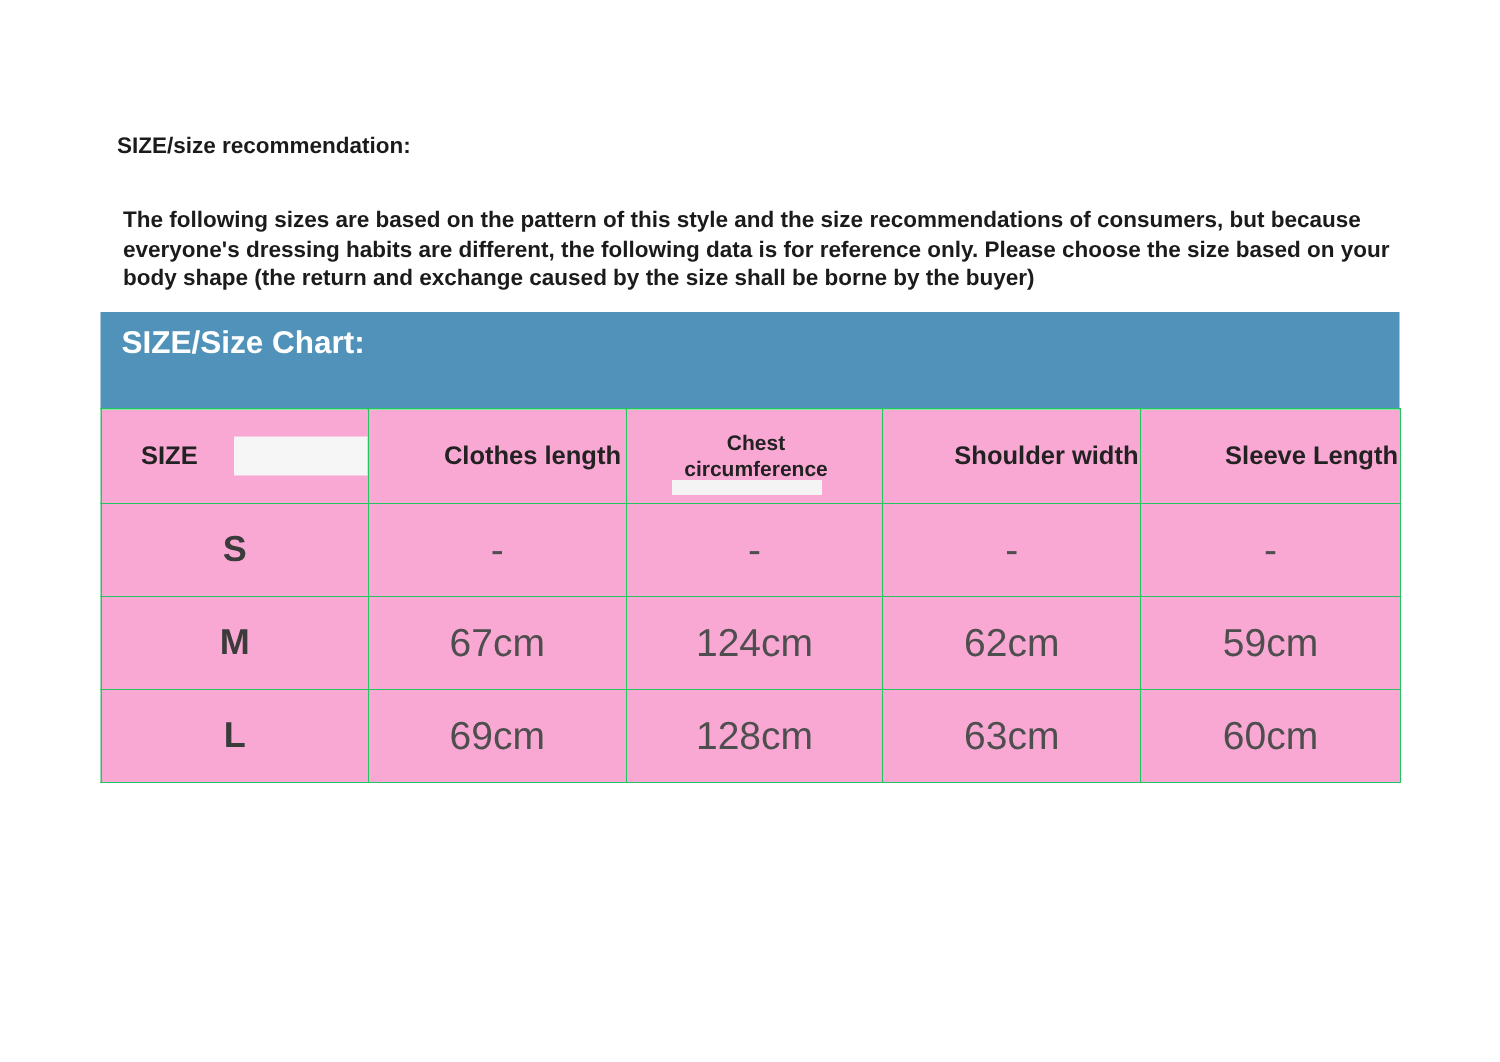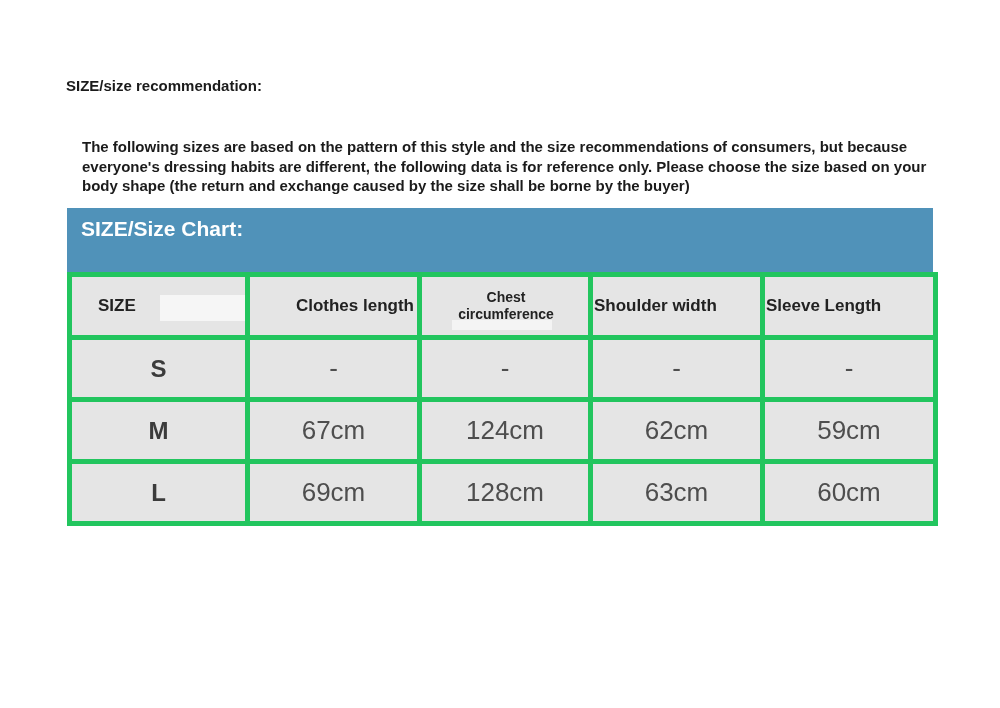--- a/index.html
+++ b/index.html
@@ -16,21 +16,21 @@
     position: relative;
     width: 1000px;
     height: 708px;
     background: #ffffff;
     overflow: hidden;
   }
   .rec-title {
     position: absolute;
     left: 66px;
     top: 77px;
-    margin: 0;
+    margin: 12px;
     font-size: 15px;
     font-weight: bold;
     color: #1b1b1b;
   }
   .rec-body {
     position: absolute;
     left: 66px;
     top: 121px;
     width: 868px;
     margin: 16px;
@@ -60,32 +60,32 @@
   .size-table {
     position: absolute;
     left: 67px;
     top: 272px;
     width: 866px;
     border-collapse: collapse;
     table-layout: fixed;
   }
   .size-table th,
   .size-table td {
-    border: 5px solid #22c55e;
-    background: #e5e5e5;
+    border: 1px solid #22c55e;
+    background: #f9a8d4;
     position: relative;
     overflow: hidden;
   }
   .size-table thead tr { height: 63px; }
   .size-table tbody tr { height: 62px; }
   .size-table th {
     font-size: 17px;
     font-weight: bold;
     color: #222222;
-    text-align: left;
+    text-align: right;
     vertical-align: middle;
   }
   th.th-size {
     text-align: left;
     padding-left: 26px;
   }
   th.th-clothes {
     text-align: right;
     padding-right: 3px;
   }

